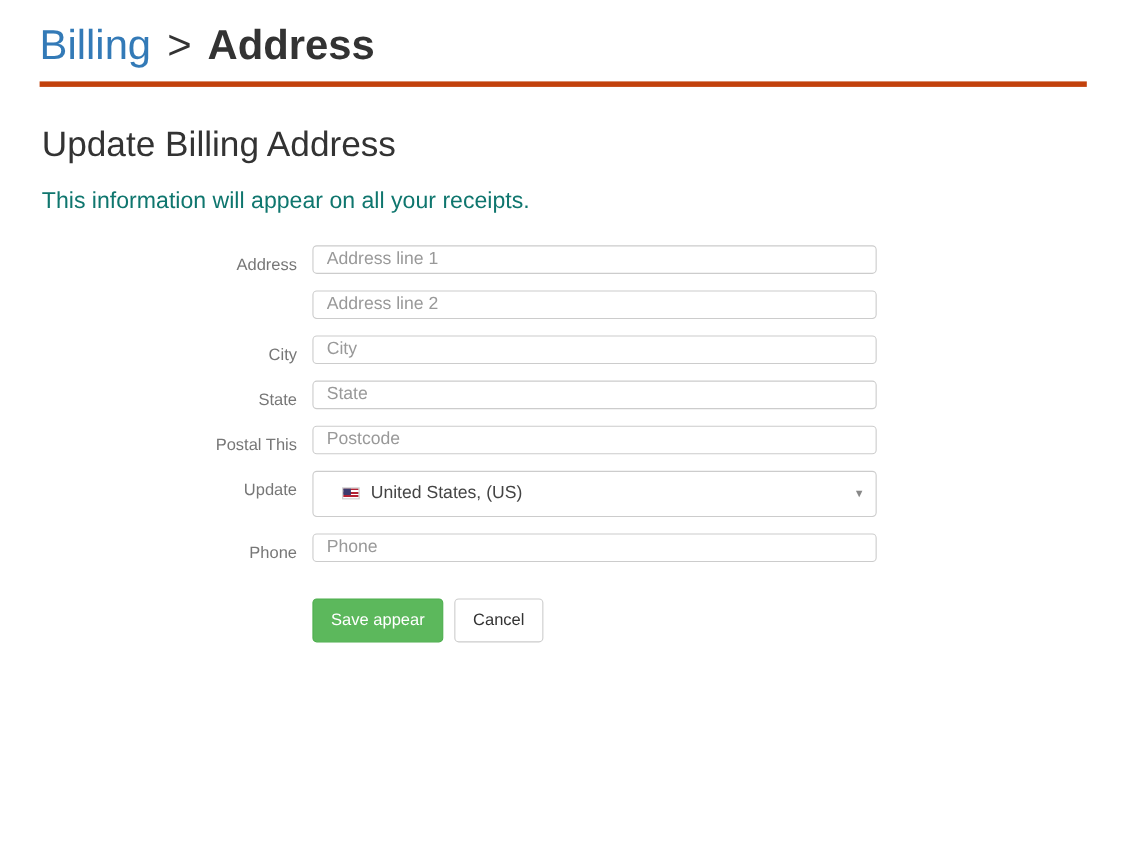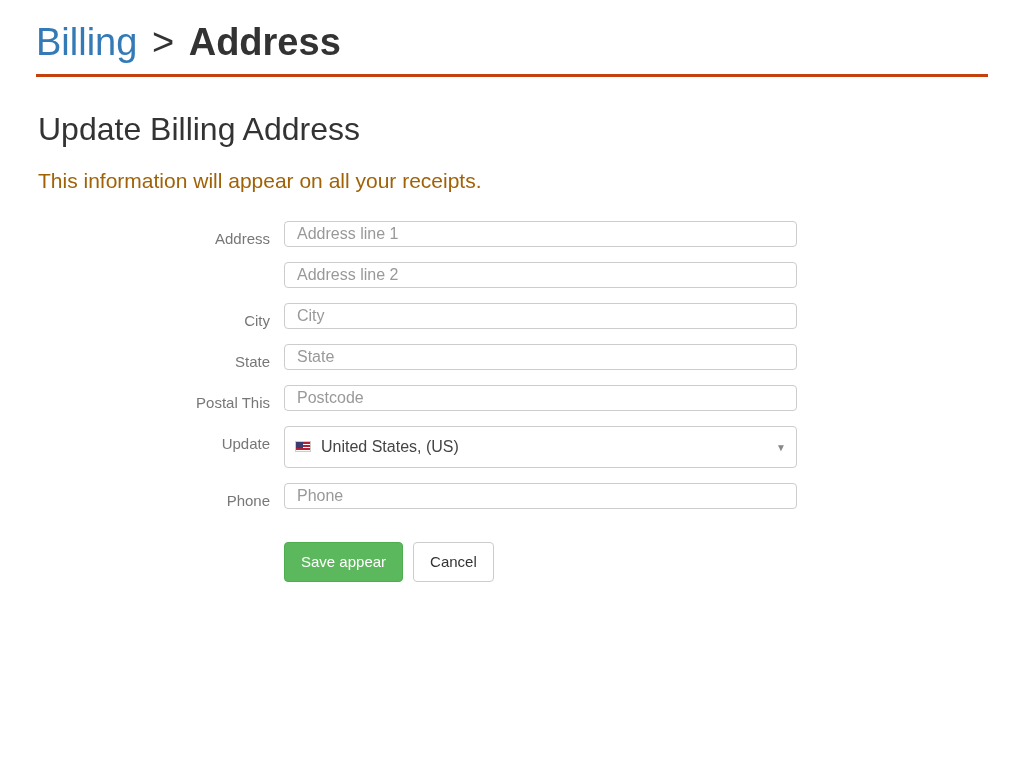--- a/index.html
+++ b/index.html
@@ -8,28 +8,28 @@
       background: #fff;
       color: #333;
       width: 1024px;
     }
     .page { padding: 22px 36px 0 36px; }
     .breadcrumb-row {
       font-size: 38px;
       font-weight: 500;
       line-height: 1.1;
       padding-bottom: 10px;
-      border-bottom: 3px solid #c2410c;
+      border-bottom: 5px solid #c2410c;
     }
     .bc-link { color: #337ab7; }
     .bc-sep { color: #333; margin: 0 4px; }
     .bc-current { color: #333; font-weight: 700; }
     .content { padding: 34px 2px 0 2px; }
     .h2 { font-size: 32px; font-weight: 500; color: #333; margin-bottom: 21px; }
-    .lead { font-size: 21px; font-weight: 300; color: #a16207; margin-bottom: 4px; }
+    .lead { font-size: 21px; font-weight: 300; color: #0f766e; margin-bottom: 4px; }
     .form { margin-top: 28px; }
     .form-row { display: flex; align-items: flex-start; margin-bottom: 15px; }
     .form-row.multi .inputs .control + .control { margin-top: 15px; }
     .col-label {
       width: 246px;
       min-width: 246px;
       padding-right: 14px;
       text-align: right;
       padding-top: 9px;
       color: #777;
@@ -50,21 +50,21 @@
     .control::placeholder { color: #999; }
     .select-wrap {
       position: relative;
       width: 100%;
       height: 42px;
       border: 1px solid #ccc;
       border-radius: 4px;
       background: #fff;
       display: flex;
       align-items: center;
-      padding: 0 30px 0 10px;
+      padding: 0 30px 0 26px;
       cursor: pointer;
     }
     .flag {
       width: 16px; height: 11px;
       background:
         linear-gradient(#3c3b6e,#3c3b6e) 0 0/7px 6px no-repeat,
         repeating-linear-gradient(#b22234 0 1.571px, #fff 1.571px 3.143px);
       border: 0.5px solid #ccc;
       flex: 0 0 auto;
       margin-right: 10px;

